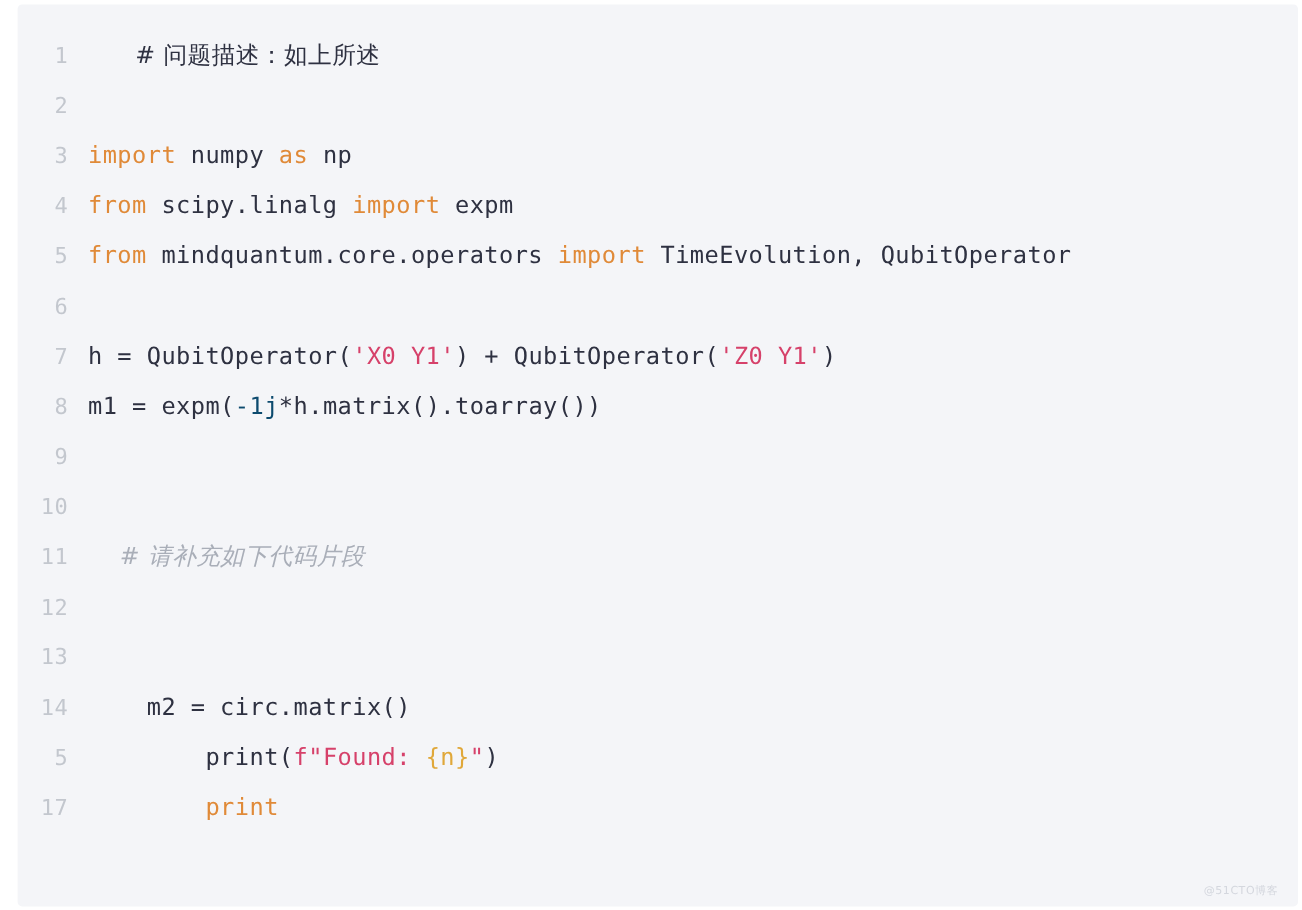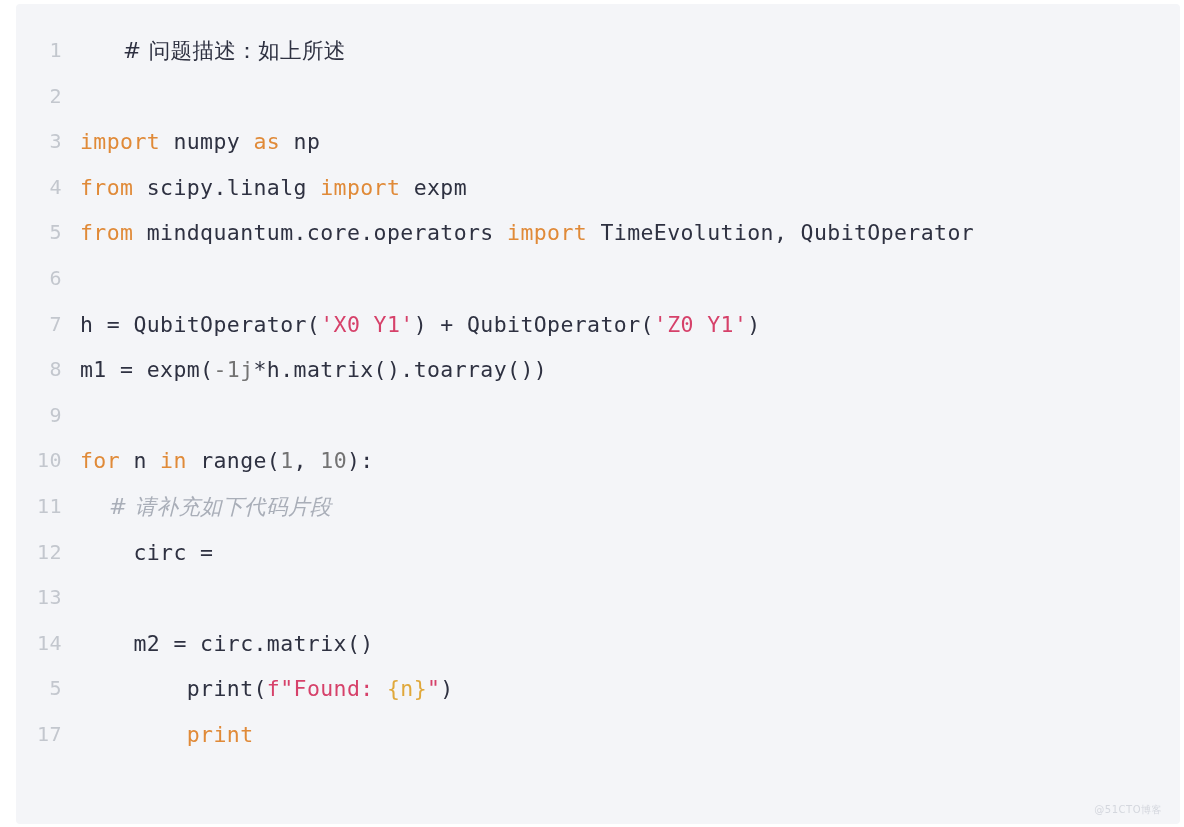--- a/index.html
+++ b/index.html
@@ -69,21 +69,21 @@
   .lc {
     position: absolute;
     left: 64px;
     top: 0;
     color: #2e3141;
   }
 
   
   .kw   { color: #e08a38; text-align: right; }   
   .str  { color: #d6416a; }   
-  .num  { color: #737373; }   
+  .num  { color: #0c4a6e; }   
   .fstr { color: #d6416a; }   
   .fexp { color: #e0a83a; }   
   .cmt  { color: #2e3141; margin-left: 43px; }   
   .cmt-dim {
     color: #a9aeb8;
     font-style: italic;
   }
   .cjk {
     font-family: "DejaVu Sans", "Liberation Sans", sans-serif;
   }
@@ -147,31 +147,29 @@
         <span class="lc"><span>m1 = expm(</span><span class="num">-1j</span><span>*h.matrix().toarray())</span></span>
       </div>
 
       <div class="code-line">
         <span class="ln">9</span>
         <span class="lc"></span>
       </div>
 
       <div class="code-line">
         <span class="ln">10</span>
-        <span class="lc"><span class="kw">for</span><span> n </span><span class="kw">in</span><span> range(</span><span class="num">1</span><span>, </span><span class="num">10</span><span>):</span></span>
       </div>
 
       <div class="code-line">
         <span class="ln">11</span>
         <span class="lc"><span class="cmt-dim cjk">    # 请补充如下代码片段</span></span>
       </div>
 
       <div class="code-line">
         <span class="ln">12</span>
-        <span class="lc"><span>    circ = </span></span>
       </div>
 
       <div class="code-line">
         <span class="ln">13</span>
         <span class="lc"></span>
       </div>
 
       <div class="code-line">
         <span class="ln">14</span>
         <span class="lc"><span>    m2 = circ.matrix()</span></span>

